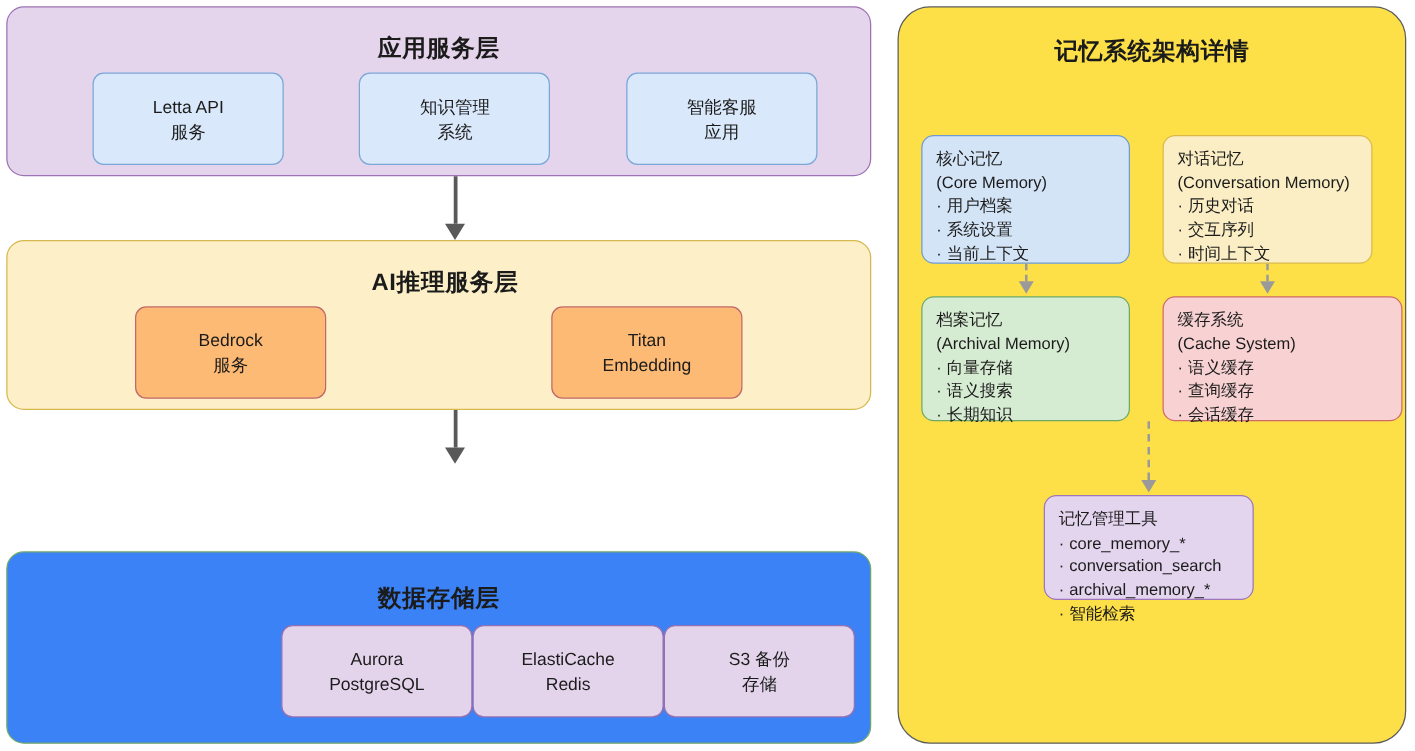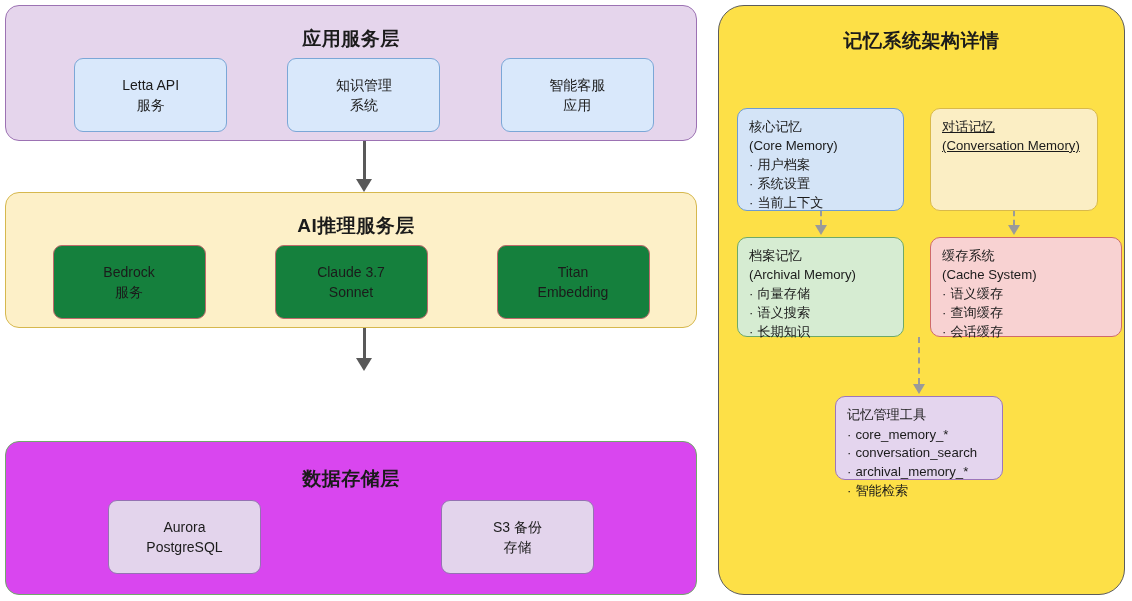--- a/index.html
+++ b/index.html
@@ -30,22 +30,22 @@
     border-radius:9px;border:1.4px solid;
     display:flex;flex-direction:column;align-items:center;justify-content:center;
     font-size:14px;color:#1b1b1b;line-height:1.45;text-align:center;
   }
   .card .l2{display:block;}
 
   
   .layer.app   {background:#e5d5ec;border-color:#9c72b3;}
   .card.app    {background:#d9e8fb;border-color:#7ba7d7;}
   .layer.ai    {background:#fdf0c8;border-color:#d6b84e;}
-  .card.ai     {background:#15803d;border-color:#c0696c;}
-  .layer.data  {background:#d946ef;border-color:#71a96b;}
+  .card.ai     {background:#fdba74;border-color:#c0696c;}
+  .layer.data  {background:#3b82f6;border-color:#71a96b;}
   .card.data   {background:#e3d4ec;border-color:#9571b3;}
 
   
   .conn{position:absolute;width:0;border-left:3px solid #595959;}
   .conn-head{
     position:absolute;width:0;height:0;
     border-left:8px solid transparent;border-right:8px solid transparent;
     border-top:13px solid #595959;
   }
 
@@ -109,64 +109,69 @@
   <div class="conn-head" style="left:356px;top:179px;"></div>
 
   <div class="layer ai" style="left:5px;top:192px;width:692px;height:136px;">
     <div class="layer-title" style="top:20px;padding-left:10px;">AI推理服务层</div>
     <div class="cards" style="top:52px;">
       <div class="card ai">
         <span class="l1">Bedrock</span>
         <span class="l2">服务</span>
       </div>
       <div class="card ai">
-        <span class="l1">Claude 3.7</span>
-        <span class="l2">Sonnet</span>
-      </div>
-      <div class="card ai">
         <span class="l1">Titan</span>
         <span class="l2">Embedding</span>
       </div>
     </div>
   </div>
 
   <div class="conn" style="left:363px;top:328px;height:30px;"></div>
   <div class="conn-head" style="left:356px;top:358px;"></div>
 
   <div class="layer data" style="left:5px;top:441px;width:692px;height:154px;">
     <div class="layer-title" style="top:24px;">数据存储层</div>
-    <div class="cards" style="top:58px;">
+    <div class="cards" style="top:58px;justify-content:flex-end;">
       <div class="card data">
         <span class="l1">Aurora</span>
         <span class="l2">PostgreSQL</span>
       </div>
       <div class="card data">
+        <span class="l1">ElastiCache</span>
+        <span class="l2">Redis</span>
+      </div>
+      <div class="card data">
         <span class="l1">S3 备份</span>
         <span class="l2">存储</span>
       </div>
     </div>
   </div>
 
   <div class="panel" style="left:718px;top:5px;width:407px;height:590px;">
     <div class="panel-title" style="top:22px;">记忆系统架构详情</div>
   </div>
 
   <div class="mbox core" style="left:737px;top:108px;width:167px;height:103px;">
     <span class="hdr">核心记忆</span>
     <span class="hdr">(Core Memory)</span>
     <ul>
       <li>用户档案</li>
       <li>系统设置</li>
       <li>当前上下文</li>
     </ul>
   </div>
 
-  <div class="mbox conv" style="left:930px;top:108px;width:168px;height:103px;text-decoration:underline;">
+  <div class="mbox conv" style="left:930px;top:108px;width:168px;height:103px;">
     <span class="hdr">对话记忆</span>
     <span class="hdr">(Conversation Memory)</span>
+    <ul>
+      <li>历史对话</li>
+      <li>交互序列</li>
+      <li>时间上下文</li>
+    </ul>
   </div>
 
   <div class="dconn" style="left:820px;top:211px;height:14px;"></div>
   <div class="dhead" style="left:815px;top:225px;"></div>
 
   <div class="dconn" style="left:1013px;top:211px;height:14px;"></div>
   <div class="dhead" style="left:1008px;top:225px;"></div>
 
   <div class="mbox arch" style="left:737px;top:237px;width:167px;height:100px;">
     <span class="hdr">档案记忆</span>

